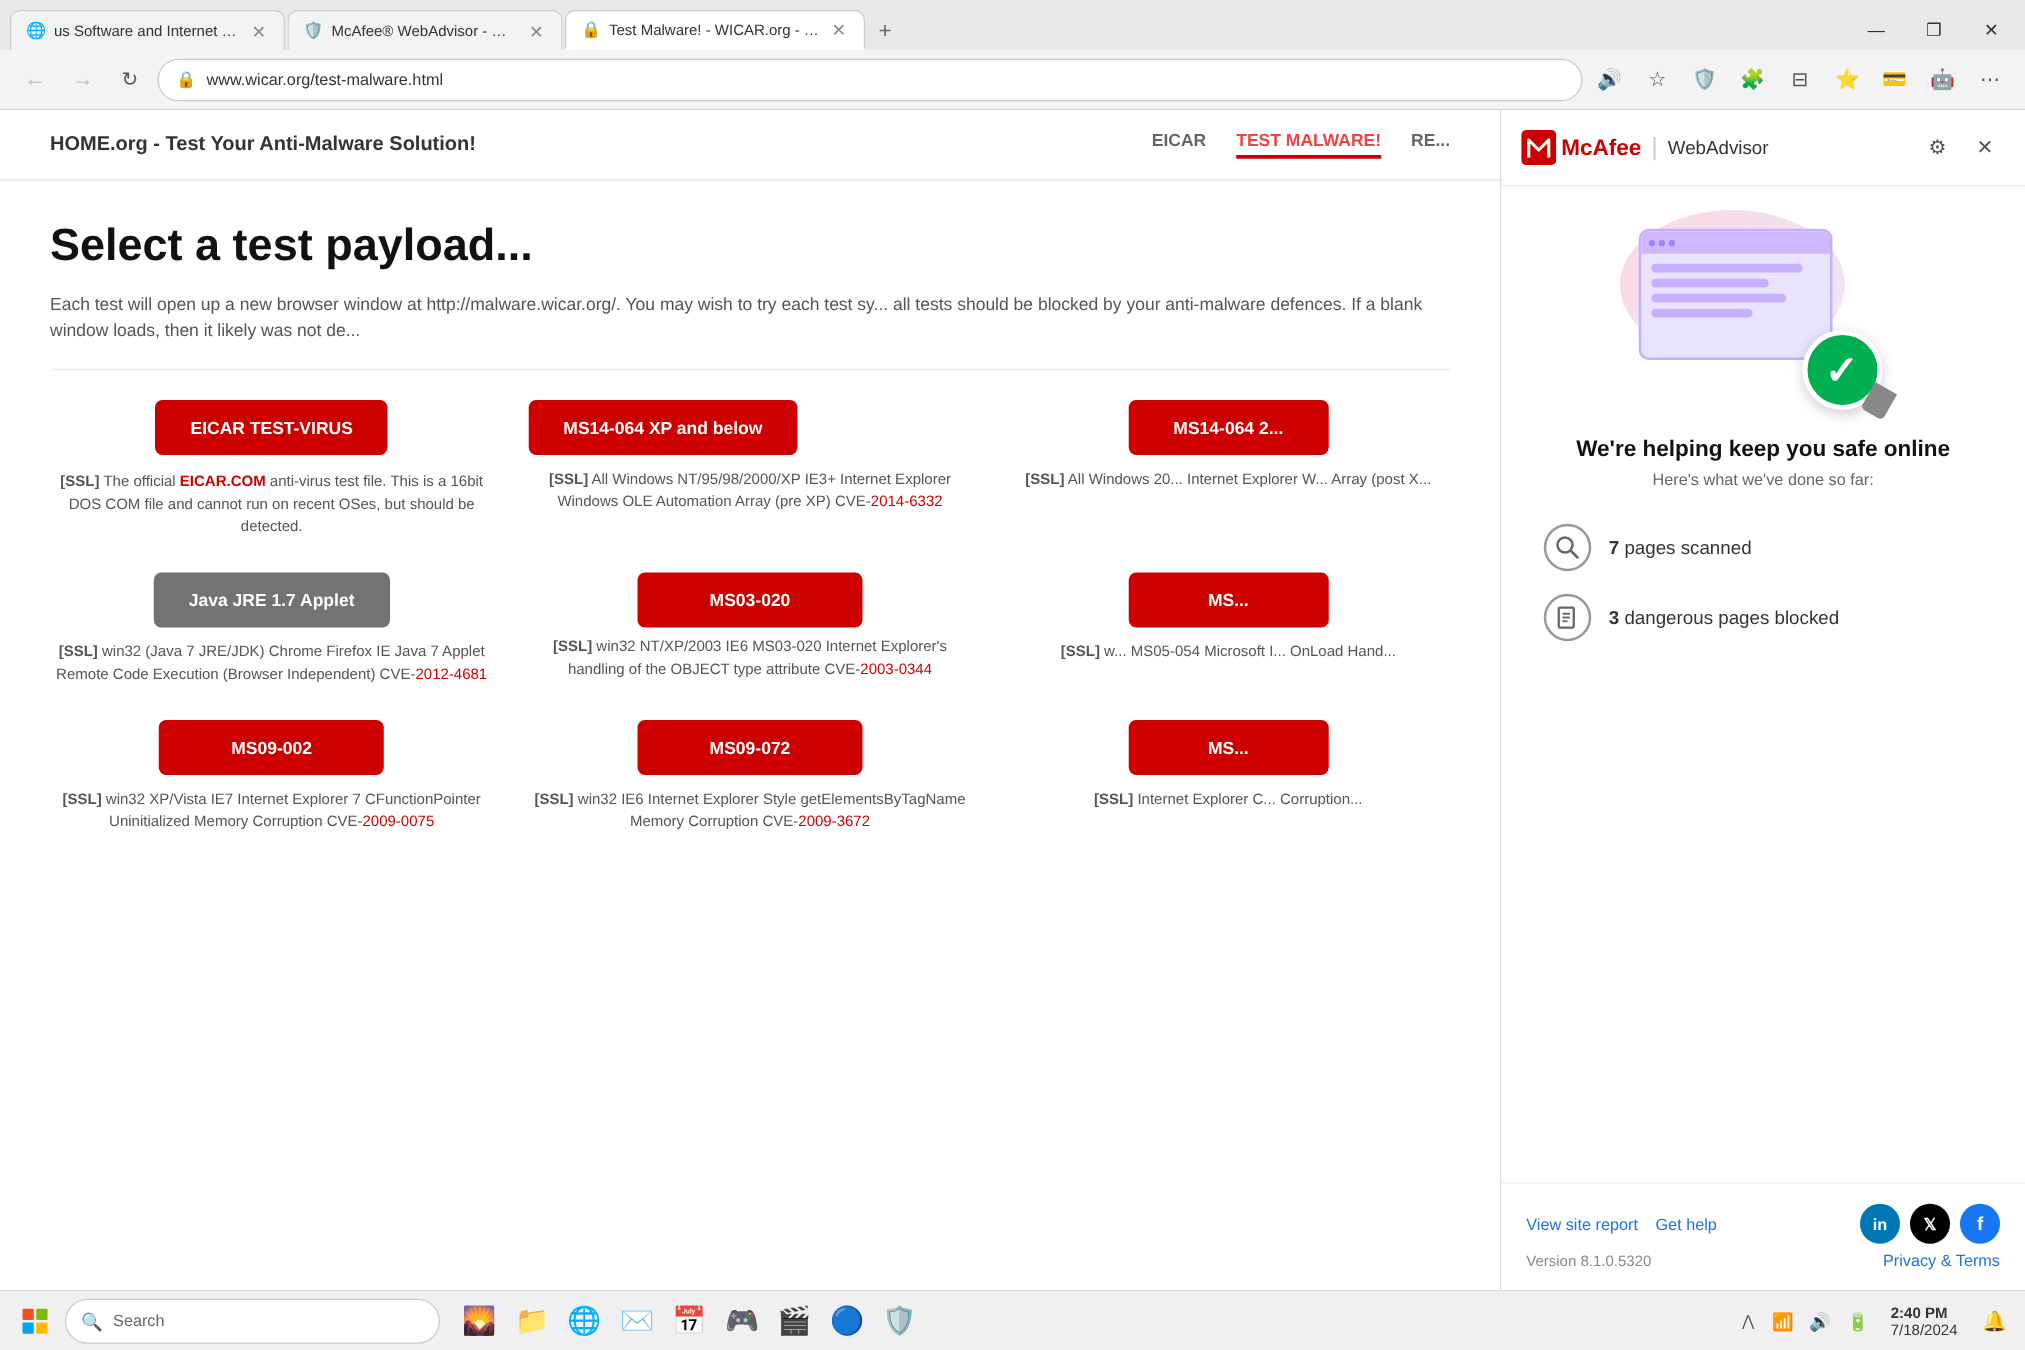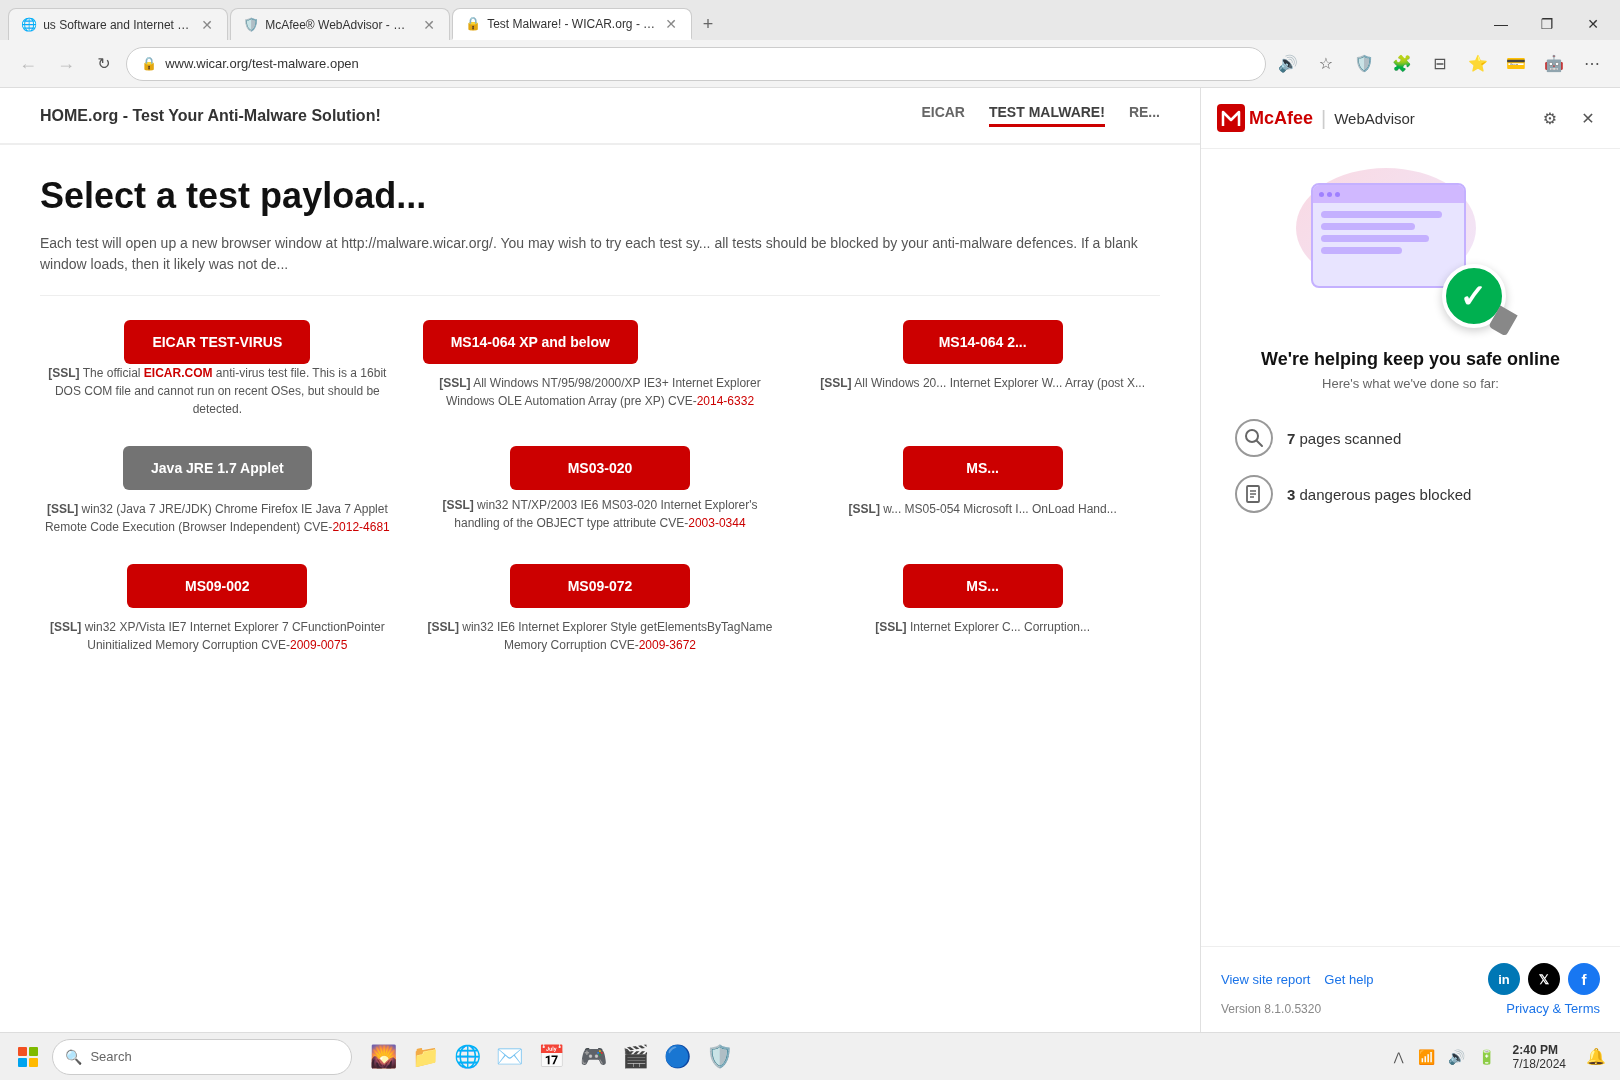--- a/index.html
+++ b/index.html
@@ -40,21 +40,21 @@
       <div style="width:46px;height:32px;display:flex;align-items:center;justify-content:center;font-size:14px;color:#333;cursor:pointer;">✕</div>
     </div>
   </div>
 
   <div style="display:flex;align-items:center;padding:6px 12px;gap:6px;background:#f3f3f3;height:48px;border-bottom:1px solid #ddd;">
     <div style="width:32px;height:32px;display:flex;align-items:center;justify-content:center;border-radius:50%;cursor:pointer;color:#bbb;font-size:18px;">←</div>
     <div style="width:32px;height:32px;display:flex;align-items:center;justify-content:center;border-radius:50%;cursor:pointer;color:#bbb;font-size:18px;">→</div>
     <div style="width:32px;height:32px;display:flex;align-items:center;justify-content:center;border-radius:50%;cursor:pointer;color:#555;font-size:16px;">↻</div>
     <div style="flex:1;background:#fff;border:1px solid #ccc;border-radius:20px;height:34px;display:flex;align-items:center;padding:0 14px;font-size:13px;color:#333;gap:8px;">
       <span style="color:#555;font-size:13px;">🔒</span>
-      <span style="flex:1;">www.wicar.org/test-malware.open</span>
+      <span style="flex:1;">www.wicar.org/test-malware.html</span>
     </div>
 
     <div style="width:32px;height:32px;display:flex;align-items:center;justify-content:center;border-radius:50%;cursor:pointer;color:#555;font-size:16px;">🔊</div>
     <div style="width:32px;height:32px;display:flex;align-items:center;justify-content:center;border-radius:50%;cursor:pointer;color:#555;font-size:16px;">☆</div>
     <div style="width:32px;height:32px;display:flex;align-items:center;justify-content:center;border-radius:50%;cursor:pointer;font-size:16px;">🛡️</div>
     <div style="width:32px;height:32px;display:flex;align-items:center;justify-content:center;border-radius:50%;cursor:pointer;color:#555;font-size:16px;">🧩</div>
     <div style="width:32px;height:32px;display:flex;align-items:center;justify-content:center;border-radius:50%;cursor:pointer;color:#555;font-size:16px;">⊟</div>
     <div style="width:32px;height:32px;display:flex;align-items:center;justify-content:center;border-radius:50%;cursor:pointer;color:#555;font-size:16px;">⭐</div>
     <div style="width:32px;height:32px;display:flex;align-items:center;justify-content:center;border-radius:50%;cursor:pointer;color:#555;font-size:16px;">💳</div>
     <div style="width:32px;height:32px;display:flex;align-items:center;justify-content:center;border-radius:50%;cursor:pointer;color:#555;font-size:16px;">🤖</div>
@@ -63,32 +63,32 @@
 </div>
 
 <div style="display:flex;height:calc(1080px - 88px - 48px);">
 
   <div style="flex:1;overflow:hidden;background:#fff;">
 
     <div style="display:flex;align-items:center;padding:16px 40px;border-bottom:2px solid #eee;">
       <div style="font-size:16px;font-weight:bold;color:#333;flex:1;">HOME.org - Test Your Anti-Malware Solution!</div>
       <div style="display:flex;gap:24px;">
         <span style="font-size:14px;font-weight:600;color:#666;cursor:pointer;">EICAR</span>
-        <span style="font-size:14px;font-weight:700;color:#404040;cursor:pointer;border-bottom:3px solid #cc0000;padding-bottom:4px;">TEST MALWARE!</span>
+        <span style="font-size:14px;font-weight:700;color:#ef4444;cursor:pointer;border-bottom:3px solid #cc0000;padding-bottom:4px;">TEST MALWARE!</span>
         <span style="font-size:14px;font-weight:600;color:#666;cursor:pointer;">RE...</span>
       </div>
     </div>
 
     <div style="padding:30px 40px;">
       <h1 style="font-size:36px;font-weight:bold;color:#111;margin-bottom:16px;">Select a test payload...</h1>
       <p style="font-size:14px;color:#555;line-height:1.5;margin-bottom:24px;border-bottom:1px solid #eee;padding-bottom:20px;">Each test will open up a new browser window at http://malware.wicar.org/. You may wish to try each test sy... all tests should be blocked by your anti-malware defences. If a blank window loads, then it likely was not de...</p>
 
       <div style="display:grid;grid-template-columns:repeat(3,1fr);gap:28px;">
 
-        <div style="display:flex;flex-direction:column;align-items:center;gap:0;">
+        <div style="display:flex;flex-direction:column;align-items:center;gap:12px;">
           <button style="background:#cc0000;color:#fff;border:none;border-radius:6px;padding:14px 28px;font-size:14px;font-weight:600;cursor:pointer;min-width:180px;">EICAR TEST-VIRUS</button>
           <p style="font-size:12px;color:#555;text-align:center;line-height:1.5;">
             <span style="font-weight:bold;">[SSL]</span> The official <span style="color:#cc0000;font-weight:bold;">EICAR.COM</span> anti-virus test file. This is a 16bit DOS COM file and cannot run on recent OSes, but should be detected.
           </p>
         </div>
 
         <div style="display:flex;flex-direction:column;align-items:flex-start;gap:10px;">
           <button style="background:#cc0000;color:#fff;border:none;border-radius:6px;padding:14px 28px;font-size:14px;font-weight:600;cursor:pointer;min-width:180px;">MS14-064 XP and below</button>
           <p style="font-size:12px;color:#555;text-align:center;line-height:1.5;">
             <span style="font-weight:bold;">[SSL]</span> All Windows NT/95/98/2000/XP IE3+ Internet Explorer Windows OLE Automation Array (pre  XP) CVE-<span style="color:#cc0000;">2014-6332</span>

